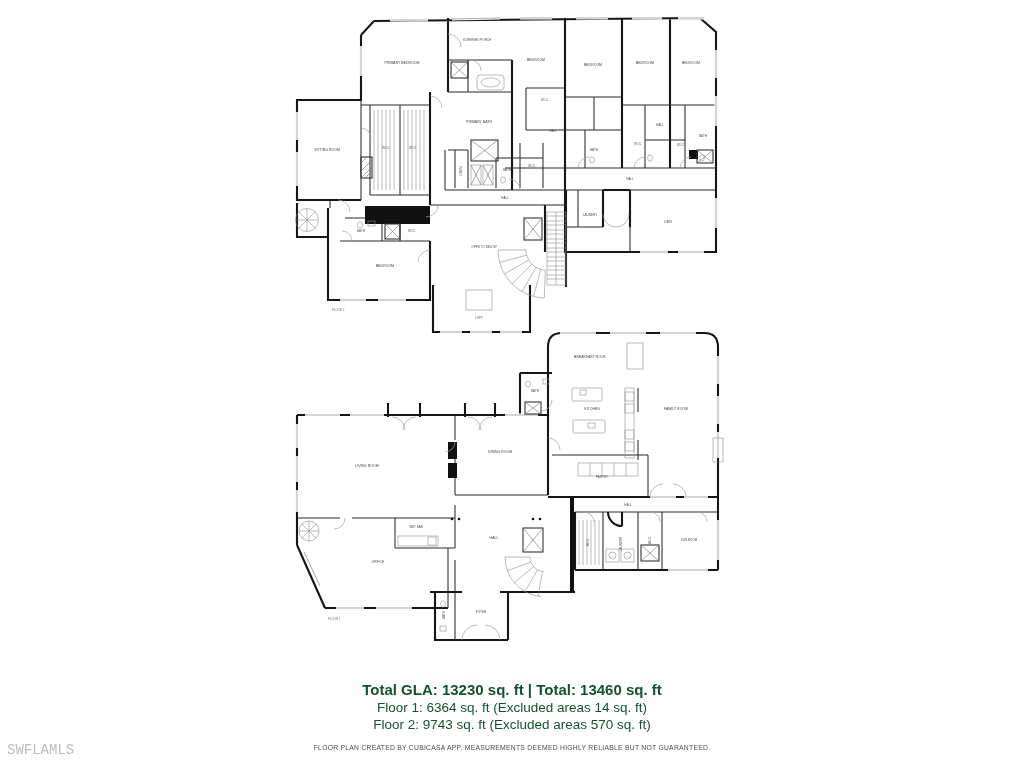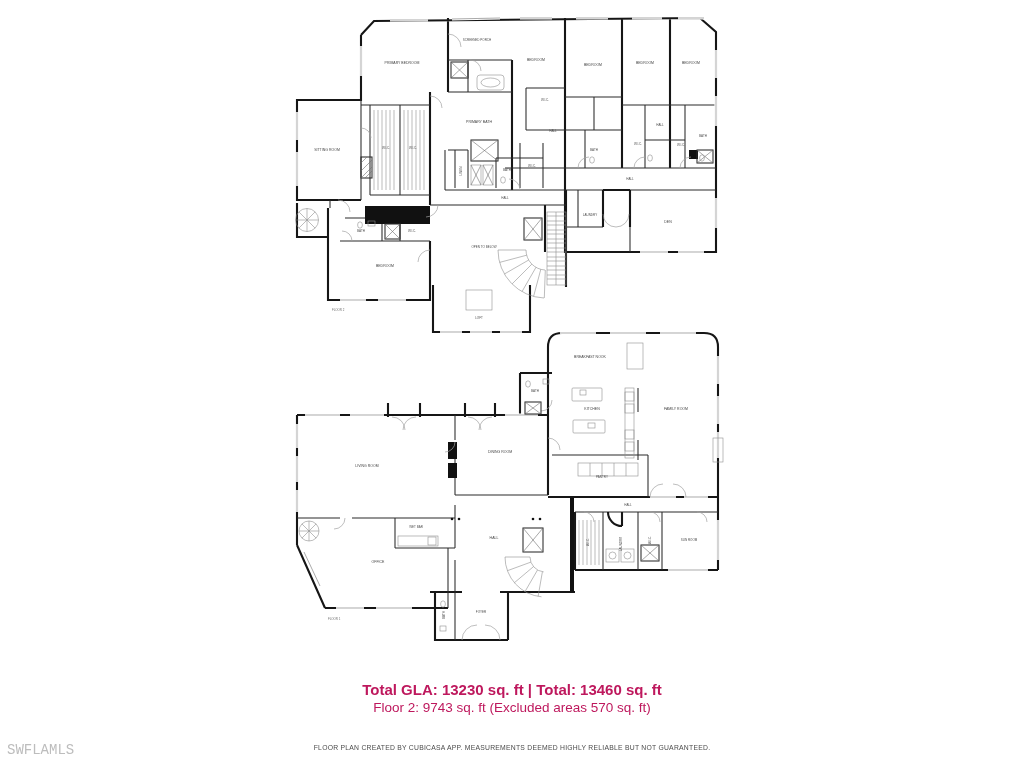--- a/index.html
+++ b/index.html
@@ -12,21 +12,21 @@
   .blk{fill:#111;stroke:none;}
   .fx{stroke:#8f8f8f;stroke-width:.6;fill:none;}
   .fxf{stroke:#8f8f8f;stroke-width:.6;fill:#fff;}
   .dr{stroke:#a2a2a2;stroke-width:.7;fill:none;}
   .winw{stroke:#ffffff;stroke-width:3.2;fill:none;}
   .wing{stroke:#9b9b9b;stroke-width:.85;fill:none;}
   .xl{stroke:#6e6e6e;stroke-width:.6;fill:none;}
   .lbl{font-size:3.5px;fill:#474747;text-anchor:middle;font-family:"Liberation Sans",sans-serif;}
   .lbls{font-size:3px;fill:#4f4f4f;text-anchor:middle;font-family:"Liberation Sans",sans-serif;}
   .ftag{font-size:2.9px;fill:#6a6a6a;font-family:"Liberation Sans",sans-serif;}
-  .footer{position:absolute;left:0;right:0;top:681px;text-align:center;color:#be185d;}
+  .footer{position:absolute;left:0;right:0;top:681px;text-align:center;color:#14532d;}
   .t1{font-size:15px;font-weight:700;line-height:18px;}
   .t2{font-size:13.5px;line-height:17px;}
   .disc{position:absolute;left:0;right:0;top:744px;text-align:center;
         font-size:6.8px;color:#4a4a4a;letter-spacing:.25px;}
   .wm{position:absolute;left:7px;top:742px;font-size:14px;color:#bdbdbd;font-family:Liberation Mono, monospace;}
 </style>
 </head>
 <body>
 
 <svg width="1024" height="768" viewBox="0 0 1024 768">
@@ -296,16 +296,17 @@
       <text class="lbls" x="622" y="544" transform="rotate(-90 622 544)">LAUNDRY</text>
       <text class="lbls" x="651" y="540" transform="rotate(-90 651 540)">W.I.C.</text>
       <text class="lbls" x="689" y="541">SUN ROOM</text>
       <text class="ftag" x="328" y="620">FLOOR 1</text>
     </g>
   </g>
 </svg>
 
 <div class="footer">
   <div class="t1">Total GLA: 13230 sq. ft | Total: 13460 sq. ft</div>
+  <div class="t2">Floor 1: 6364 sq. ft (Excluded areas 14 sq. ft)</div>
   <div class="t2">Floor 2: 9743 sq. ft (Excluded areas 570 sq. ft)</div>
 </div>
 <div class="disc">FLOOR PLAN CREATED BY CUBICASA APP. MEASUREMENTS DEEMED HIGHLY RELIABLE BUT NOT GUARANTEED.</div>
 <div class="wm">SWFLAMLS</div>
 
 </body></html>

